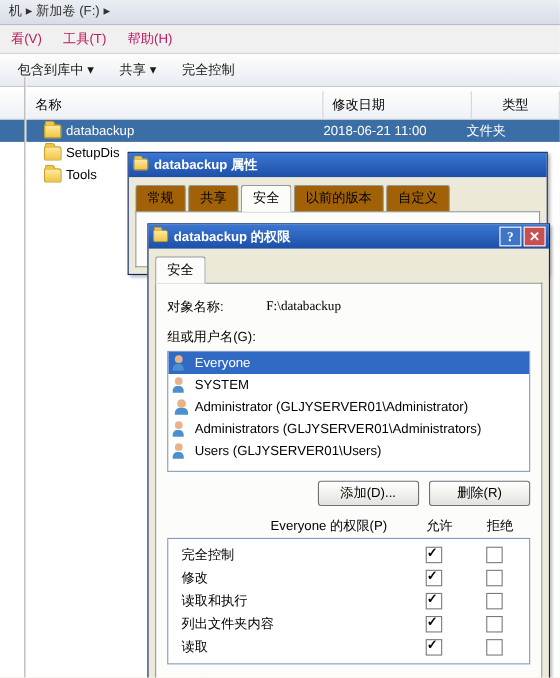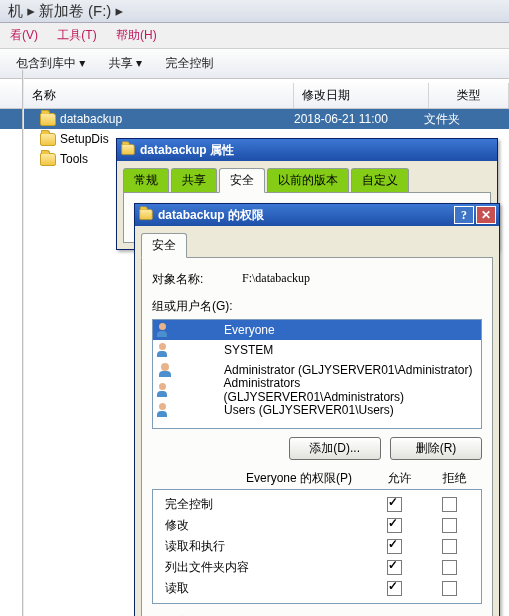--- a/index.html
+++ b/index.html
@@ -19,21 +19,21 @@
     position: absolute;
     top: 0; left: 0; right: 0; bottom: 0;
     background: #fff;
   }
   
   .explorer-title {
     height: 18px;
     background: linear-gradient(#ebeef3, #d7dde8);
     border-bottom: 1px solid #aab;
     padding: 2px 8px;
-    font-size: 15px;
+    font-size: 12px;
     color: #333;
   }
   
   .menu-bar {
     background: #f0f0f0;
     padding: 4px 2px;
     border-bottom: 1px solid #d0d0d0;
   }
   .menu-bar span {
     padding: 2px 8px;
@@ -138,21 +138,21 @@
     margin: 6px 6px 0 6px;
     display: flex;
     border-bottom: 1px solid #919b9c;
     position: relative;
     top: 1px;
   }
   .tab {
     padding: 3px 10px;
     border: 1px solid #919b9c;
     border-bottom: none;
-    background: #84cc16;
+    background: #a16207;
     margin-right: 2px;
     border-radius: 3px 3px 0 0;
     position: relative;
   }
   .tab.active {
     background: #fcfcfb;
     border-bottom: 1px solid #fcfcfb;
     z-index: 2;
     margin-bottom: -1px;
   }
@@ -173,21 +173,20 @@
     height: 108px;
     overflow: hidden;
     margin-top: 2px;
   }
   .listbox .item {
     display: flex;
     align-items: center;
     padding: 2px 4px;
     height: 16px;
     font-family: Tahoma, sans-serif;
-    gap: 47px;
   }
   .listbox .item.selected {
     background: #316ac5;
     color: #fff;
   }
   .user-icon, .users-icon {
     width: 16px; height: 16px;
     margin-right: 4px;
     position: relative;
   }

